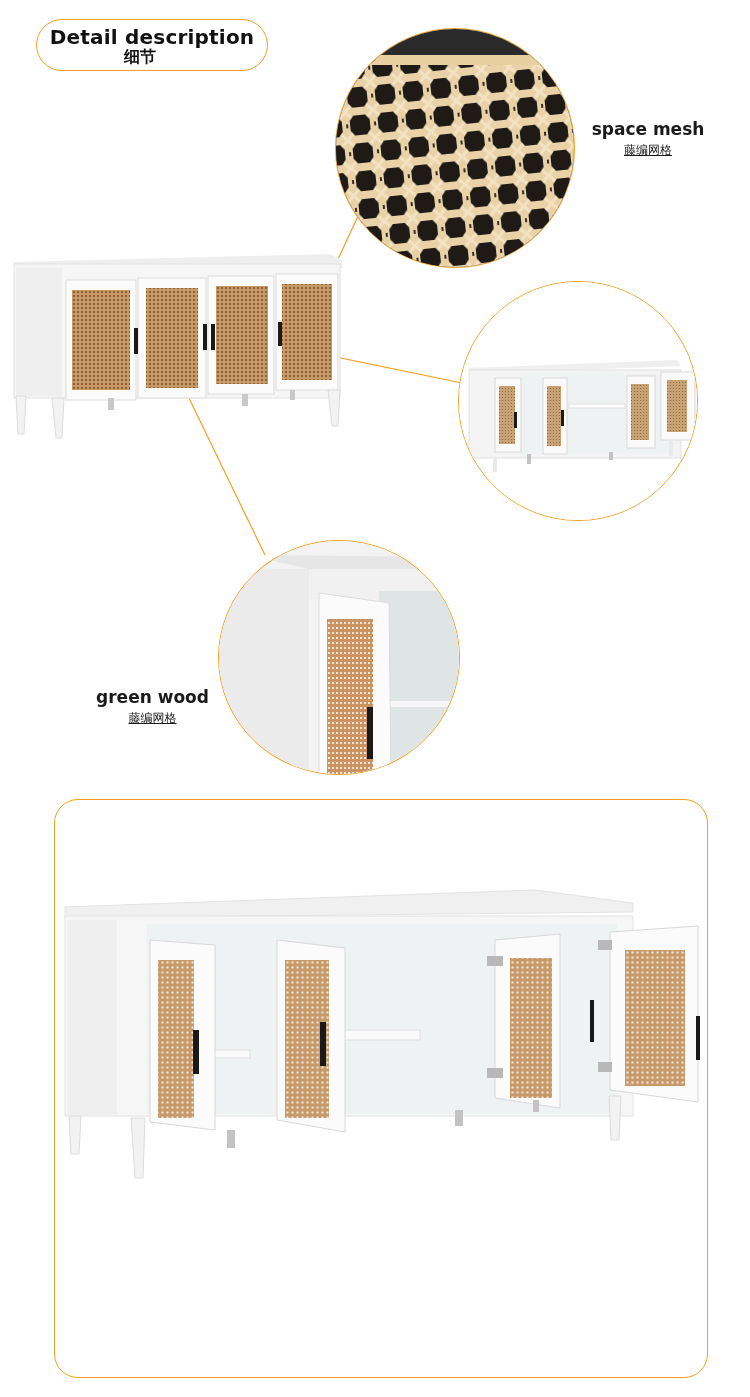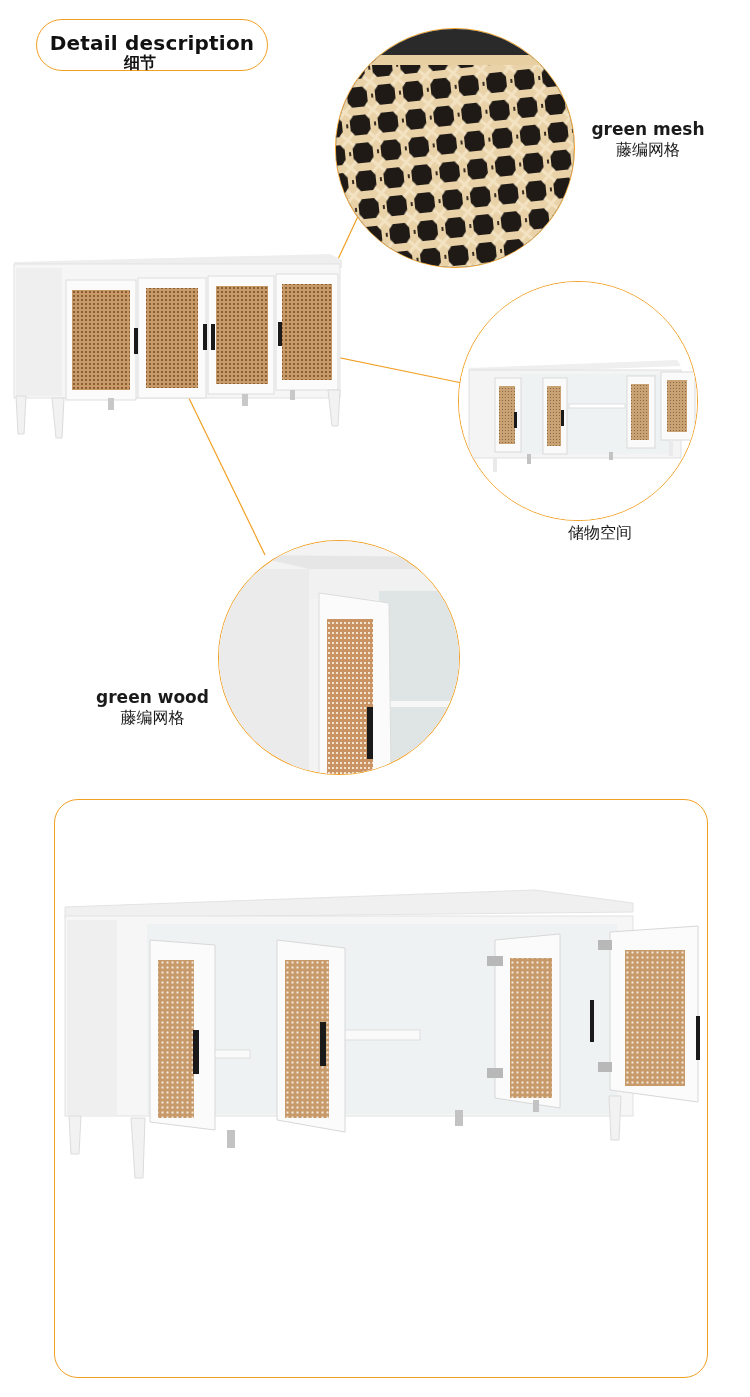--- a/index.html
+++ b/index.html
@@ -1,23 +1,23 @@
 <!DOCTYPE html>
 <html><head>
 <meta charset="utf-8">
 <style>
   html, body { margin:0; padding:0; background:#ffffff; }
   body { width:750px; height:1397px; position:relative; overflow:hidden; font-family:"DejaVu Sans", sans-serif; color:#111; }
   .abs { position:absolute; }
   .title-pill { left:36px; top:19px; width:232px; height:52px; border:1.5px solid #f2a024; border-radius:28px; box-sizing:border-box; text-align:center; }
-  .title-pill .en { font-weight:bold; font-size:20px; line-height:22px; margin-top:12px; letter-spacing:0.2px; }
+  .title-pill .en { font-weight:bold; font-size:20px; line-height:22px; margin-top:6px; letter-spacing:0.2px; }
   .title-pill .zh { font-size:16px; line-height:18px; font-weight:bold; margin-left:-24px; }
   .label { text-align:center; }
   .label .en { font-size:17px; line-height:22px; font-weight:bold; color:#1a1a1a; }
-  .label .zh { font-size:16px; line-height:20px; color:#1a1a1a; }
+  .label .zh { font-size:12px; line-height:20px; color:#1a1a1a;text-decoration:underline; }
   .circle { border-radius:50%; border:1.5px solid #f2a024; overflow:hidden; box-sizing:border-box; background:#fff; }
   .bigframe { left:54px; top:799px; width:654px; height:579px; border:1.5px solid #f2a024; border-radius:24px; box-sizing:border-box; background:#fff; }
   svg { display:block; }
 </style>
 </head>
 <body>
 
 <div class="abs title-pill">
   <div class="en">Detail description</div>
   <div class="zh">细节</div>
@@ -78,21 +78,21 @@
         <rect x="0" y="12" width="2" height="4" fill="#3a2c20"></rect>
       </pattern>
     </defs>
     <rect width="240" height="240" fill="#2a2a2a"></rect>
     <rect x="0" y="30" width="240" height="210" fill="url(#cane)"></rect>
     <rect x="0" y="26" width="240" height="10" fill="#e7cfa1"></rect>
   </svg>
 </div>
 
 <div class="abs label" style="left:588px;top:118px;width:120px;">
-  <div class="en">green mesh</div>
+  <div class="en">space mesh</div>
   <div class="zh">藤编网格</div>
 </div>
 
 <div class="abs circle" style="left:458px;top:281px;width:240px;height:240px;">
   <svg width="240" height="240" viewBox="0 0 240 240">
     <defs>
       <pattern id="rattanB" width="3" height="3" patternUnits="userSpaceOnUse">
         <rect width="3" height="3" fill="#c9a274"></rect>
         <rect x="1" y="1" width="1" height="1" fill="#8d6a44"></rect>
       </pattern>
@@ -113,21 +113,20 @@
     <rect x="55" y="130" width="3" height="16" fill="#1a1a1a"></rect>
     <rect x="102" y="128" width="3" height="16" fill="#1a1a1a"></rect>
     <rect x="34" y="176" width="4" height="14" fill="#eaeaea"></rect>
     <rect x="68" y="172" width="4" height="10" fill="#c3c3c3"></rect>
     <rect x="150" y="170" width="4" height="8" fill="#c3c3c3"></rect>
     <rect x="210" y="158" width="4" height="16" fill="#eaeaea"></rect>
   </svg>
 </div>
 
 <div class="abs label" style="left:495px;top:523px;width:210px;">
-  <div class="zh">储物空间</div>
 </div>
 
 <div class="abs circle" style="left:218px;top:540px;width:242px;height:235px;">
   <svg width="242" height="235" viewBox="0 0 242 235">
     <defs>
       <pattern id="rattanC" width="4" height="5" patternUnits="userSpaceOnUse">
         <rect width="4" height="5" fill="#c99363"></rect>
         <rect x="1" y="1" width="2" height="2" fill="#f1e4d0"></rect>
       </pattern>
     </defs>

